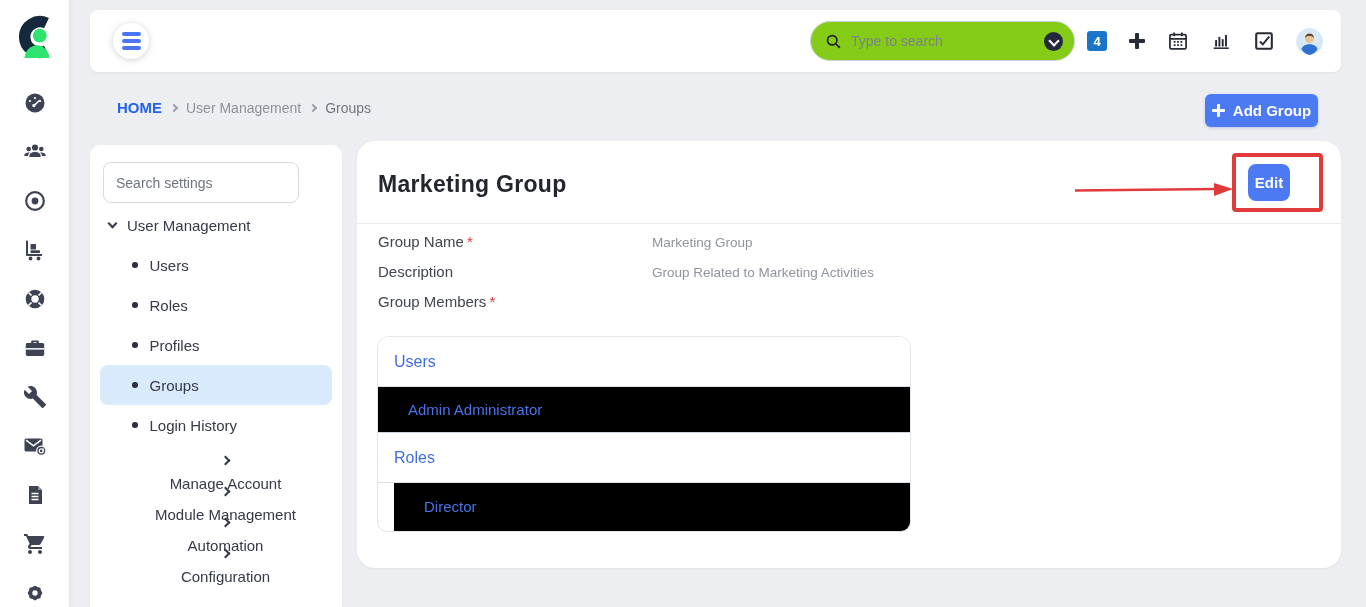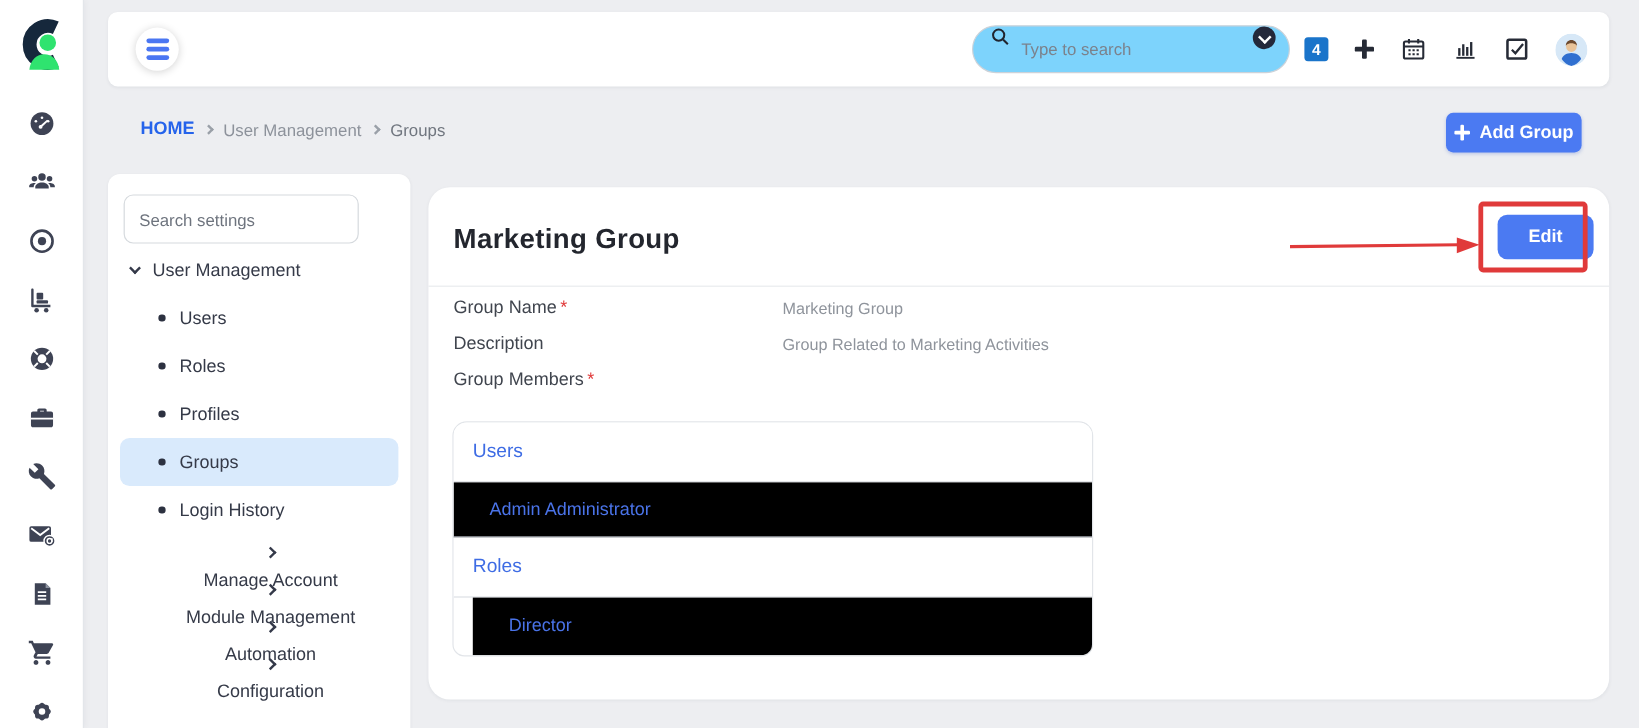--- a/index.html
+++ b/index.html
@@ -15,22 +15,22 @@
   .side-icon { width:24px; height:24px; cursor:pointer; }
 
   
   .topbar { position:absolute; left:90px; top:10px; width:1251px; height:62px; background:#fff;
             border-radius:8px; box-shadow:0 1px 3px rgba(20,30,50,.06); }
   .hamburger { position:absolute; left:23px; top:13px; width:36px; height:36px; border-radius:50%;
                background:#fff; box-shadow:0 1px 7px rgba(0,0,0,.18); display:flex; flex-direction:column;
                justify-content:center; align-items:center; gap:3.5px; cursor:pointer; }
   .hamburger span { width:19px; height:3.5px; background:#4a76f2; border-radius:2px; }
   .search-pill { position:absolute; left:720px; top:11px; width:265px; height:40px;
-                 border:1px solid #ccd2d9; border-radius:20px; background:#7dd3fc;
-                 display:flex; padding:0 11px 0 14px; gap:9px; }
+                 border:1px solid #ccd2d9; border-radius:20px; background:#84cc16;
+                 display:flex; align-items:center; padding:0 11px 0 14px; gap:9px; }
   .search-pill input { flex:1; border:none; outline:none; font-size:14px; color:#333;
                        font-family:"Liberation Sans", sans-serif; background:transparent; }
   .search-pill input::placeholder { color:#7b828c; }
   .cdc { width:19px; height:19px; border-radius:50%; background:#23283a; position:relative; cursor:pointer; flex:0 0 auto; }
   .cdc::after { content:""; position:absolute; left:6px; top:5px; width:6px; height:6px;
                 border-right:2px solid #fff; border-bottom:2px solid #fff; transform:rotate(45deg); }
   .topbar-icons { position:absolute; right:18px; top:0; height:62px; display:flex; align-items:center; gap:21px; }
   .notif-badge { width:20px; height:20px; background:#1a74ca; color:#fff; font-weight:bold; font-size:13px;
                  display:grid; place-items:center; border-radius:3px; cursor:pointer; }
   .plus-dark { position:relative; width:18px; height:18px; cursor:pointer; }
@@ -70,26 +70,26 @@
   .chev.down  { transform:rotate(45deg); margin-top:-3px; }
   .chev.right { transform:rotate(-45deg); }
   .tree-child { display:flex; align-items:center; gap:12px; height:40px; margin:0 10px;
                 padding-left:32px; border-radius:8px; cursor:pointer; }
   .tree-child.selected { background:#d9eafc; }
   .dot { width:5.5px; height:5.5px; border-radius:50%; background:#2c3140; flex:0 0 auto; }
   .tree-collapsed { margin-top:12px; }
   .tree-collapsed .tree-section { height:31px;flex-direction:column; }
 
   
-  .main-card { position:absolute; left:357px; top:156px; width:984px; height:427px; background:#fff;
+  .main-card { position:absolute; left:357px; top:141px; width:984px; height:427px; background:#fff;
                border-radius:18px; box-shadow:0 1px 3px rgba(20,30,50,.05); }
   .card-header { position:relative; height:83px; border-bottom:1px solid #e9ebee; }
   .page-title { position:absolute; left:21px; top:30px; font-size:23px; font-weight:bold;
                 color:#23262e; letter-spacing:.3px; }
-  .edit-btn { position:absolute; left:891px; top:23px; width:80px; height:37px; background:#4b7af2;
+  .edit-btn { position:absolute; left:891px; top:23px; width:42px; height:37px; background:#4b7af2;
               border:none; border-radius:8px; color:#fff; font-weight:bold; font-size:15px;
               display:grid; place-items:center; cursor:pointer; font-family:"Liberation Sans", sans-serif; }
   .anno-box { position:absolute; left:875px; top:12px; width:91px; height:59px;
               border:4px solid #e03a3a; border-radius:4px; pointer-events:none; }
   .anno-arrow { position:absolute; left:718px; top:40px; pointer-events:none; }
 
   .fields { position:absolute; left:21px; top:92px; }
   .field-row { display:flex; align-items:flex-start; margin-bottom:13px;gap:48px; }
   .field-label { width:226px; font-size:15px; color:#40454e; font-weight:500; }
   .req { color:#e03a3a; margin-left:3px; }

